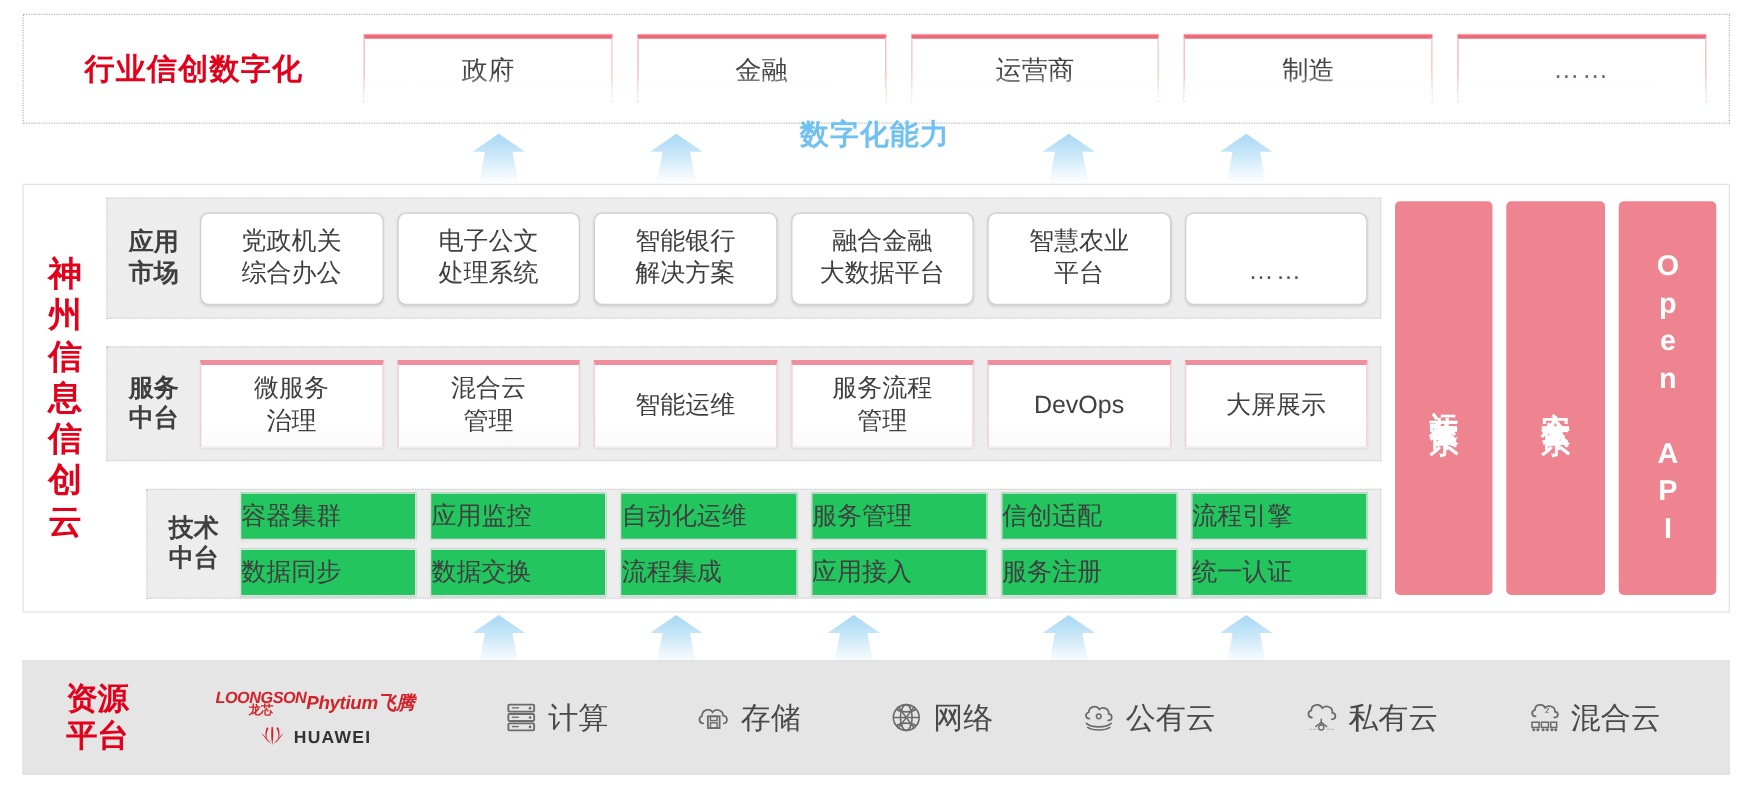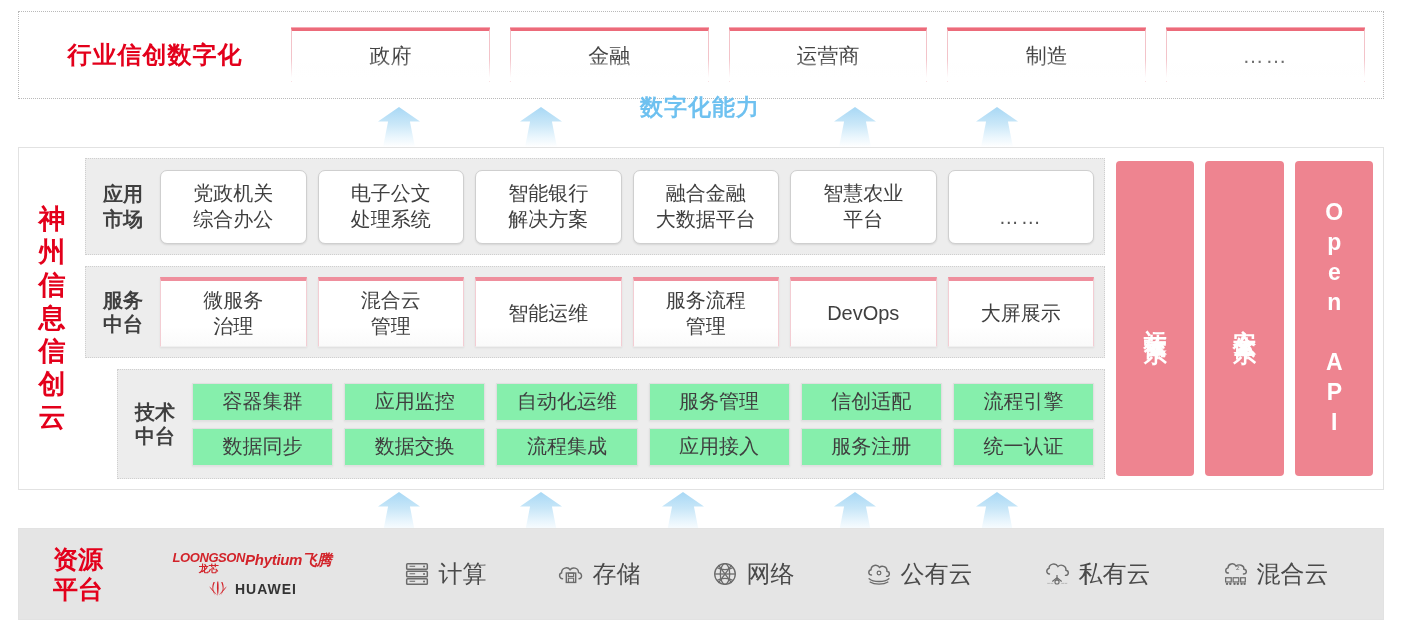--- a/index.html
+++ b/index.html
@@ -68,21 +68,21 @@
     display:flex;
   }
   .cloud-title{
     width:66px;display:flex;flex-direction:column;align-items:center;justify-content:center;
     color:#e3001b;font-weight:bold;font-size:27px;line-height:1.22;
   }
   .cloud-body{
     flex:1;display:flex;padding:10px 10px 10px 0;box-sizing:border-box;gap:8px;
   }
   .layers{
-    flex:1;display:flex;flex-direction:column;gap:11px;
+    flex:1;display:flex;flex-direction:column;gap:22px;
   }
   .layer{
     background:#ededed;border:1px dotted #cfcfcf;box-sizing:border-box;
     display:flex;align-items:center;
   }
   .layer-app{flex:0 0 97px;}
   .layer-svc{flex:0 0 92px;}
   .layer-tech{flex:1;margin-left:32px;}
   .layer-label{
     width:74px;flex:0 0 74px;text-align:center;
@@ -111,22 +111,22 @@
     border-left:1px solid #f3cdd3;
     border-right:1px solid #f3cdd3;
     border-bottom:1px solid #f0f0f0;
     display:flex;align-items:center;justify-content:center;text-align:center;
     font-size:20px;color:#3f3f3f;line-height:1.28;
     box-shadow:0 1px 2px rgba(0,0,0,0.07);
   }
 
   
   .card-tech{
-    flex:1;height:38px;background:#86efac;border:1px solid #e0e0e0;box-sizing:border-box;
-    display:flex;align-items:center;justify-content:center;
+    flex:1;height:38px;background:#22c55e;border:1px solid #e0e0e0;box-sizing:border-box;
+    display:flex;align-items:center;
     font-size:20px;color:#3f3f3f;
     box-shadow:0 1px 2px rgba(0,0,0,0.06);
   }
 
   
   .pillars{
     flex:0 0 260px;display:flex;gap:11px;padding:3px 0 3px 3px;box-sizing:border-box;
   }
   .pillar{
     flex:1;background:#ee8490;border-radius:4px;
@@ -148,21 +148,21 @@
     position:absolute;left:18px;top:528px;width:1366px;height:92px;
     border:1px solid #e2e2e2;background:#e5e5e5;box-sizing:border-box;
     display:flex;align-items:center;
   }
   .res-title{
     width:118px;text-align:center;color:#e3001b;font-weight:bold;font-size:25px;line-height:1.2;
   }
   .vendors{
     width:230px;display:flex;flex-direction:column;align-items:center;justify-content:center;gap:7px;
   }
-  .vendor-row{display:flex;}
+  .vendor-row{display:flex;align-items:center;}
   .loongson{
     display:flex;flex-direction:column;align-items:center;line-height:1;
   }
   .loongson .ls-en{
     font-size:13px;font-weight:bold;font-style:italic;color:#d2232a;letter-spacing:-0.4px;
   }
   .loongson .ls-cn{font-size:10px;color:#d2232a;font-weight:bold;}
   .phytium{
     font-size:15px;font-weight:bold;color:#d2232a;font-style:italic;letter-spacing:-0.3px;
   }

